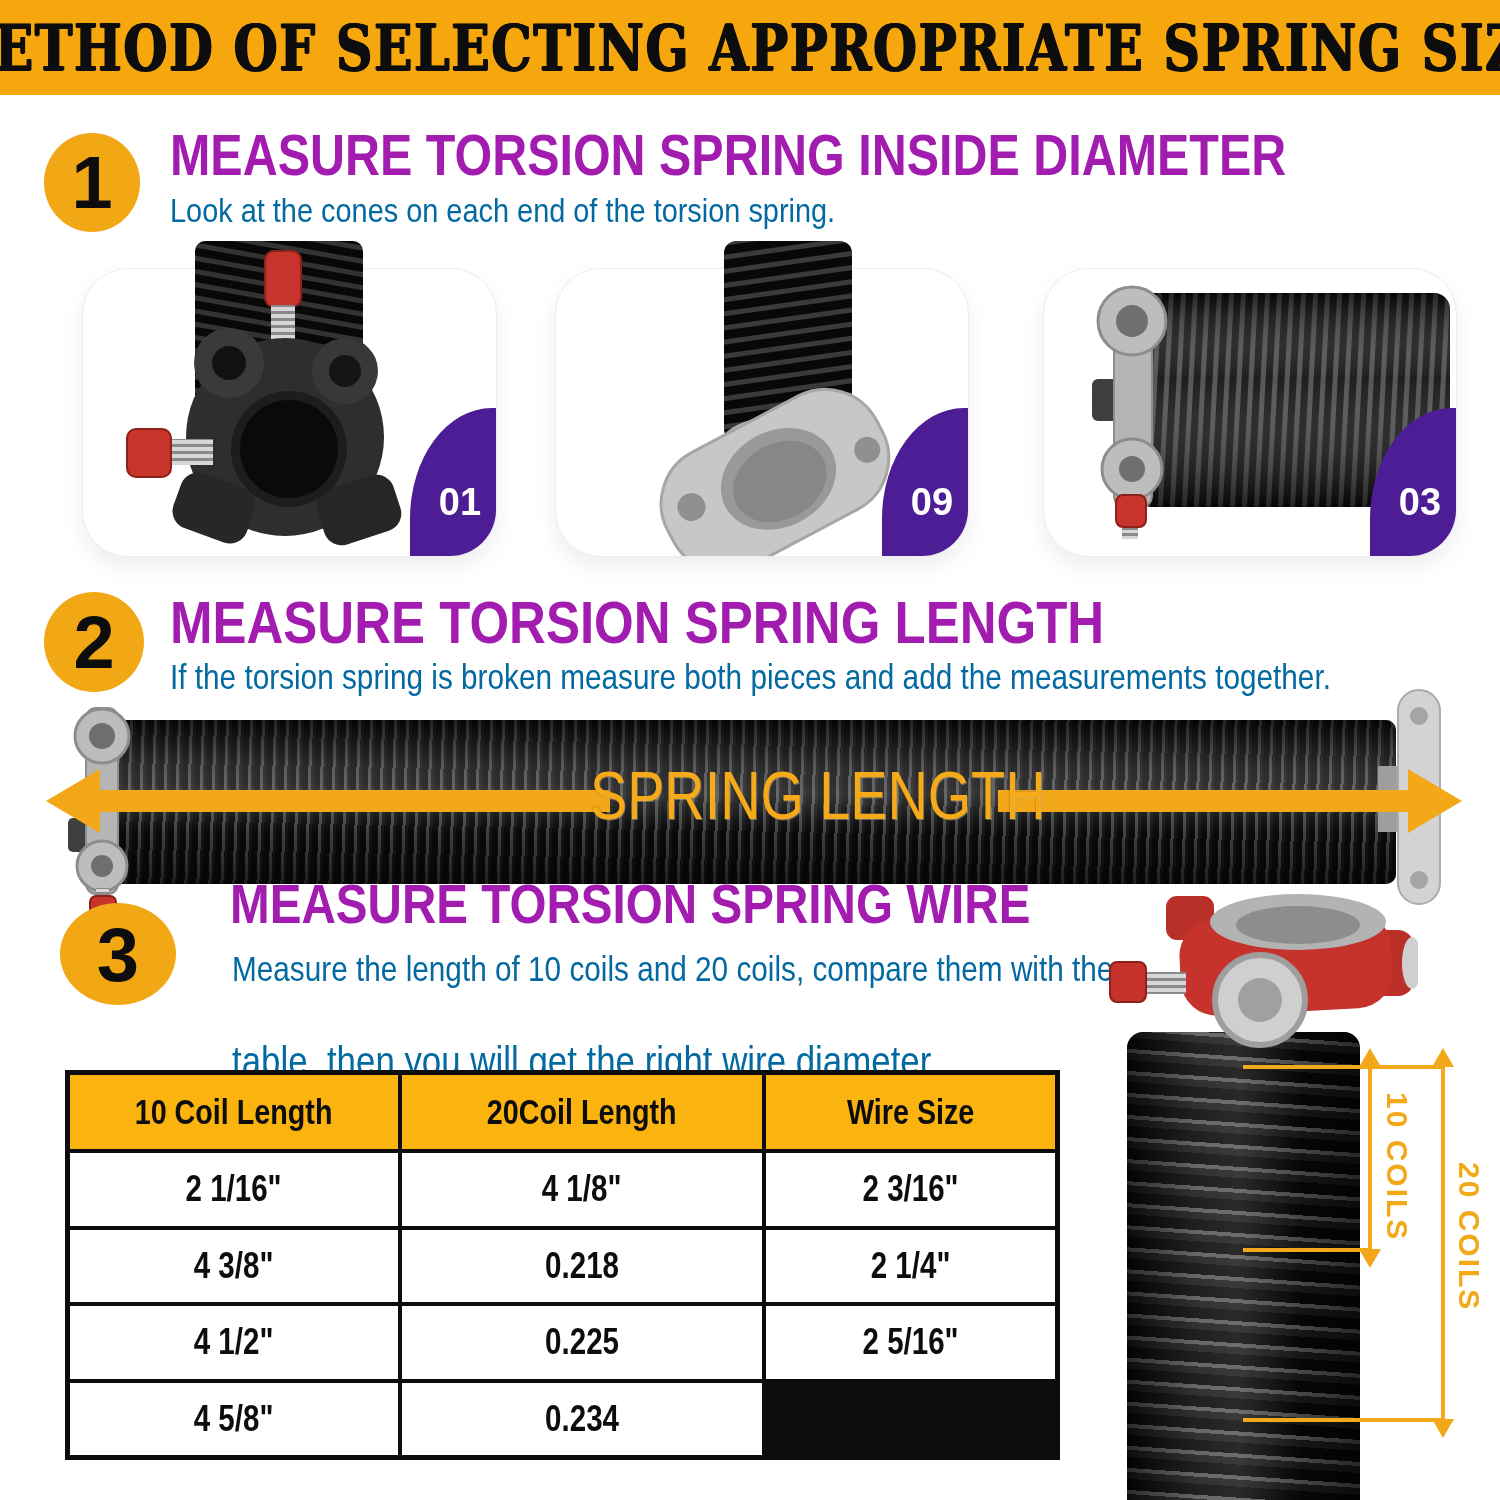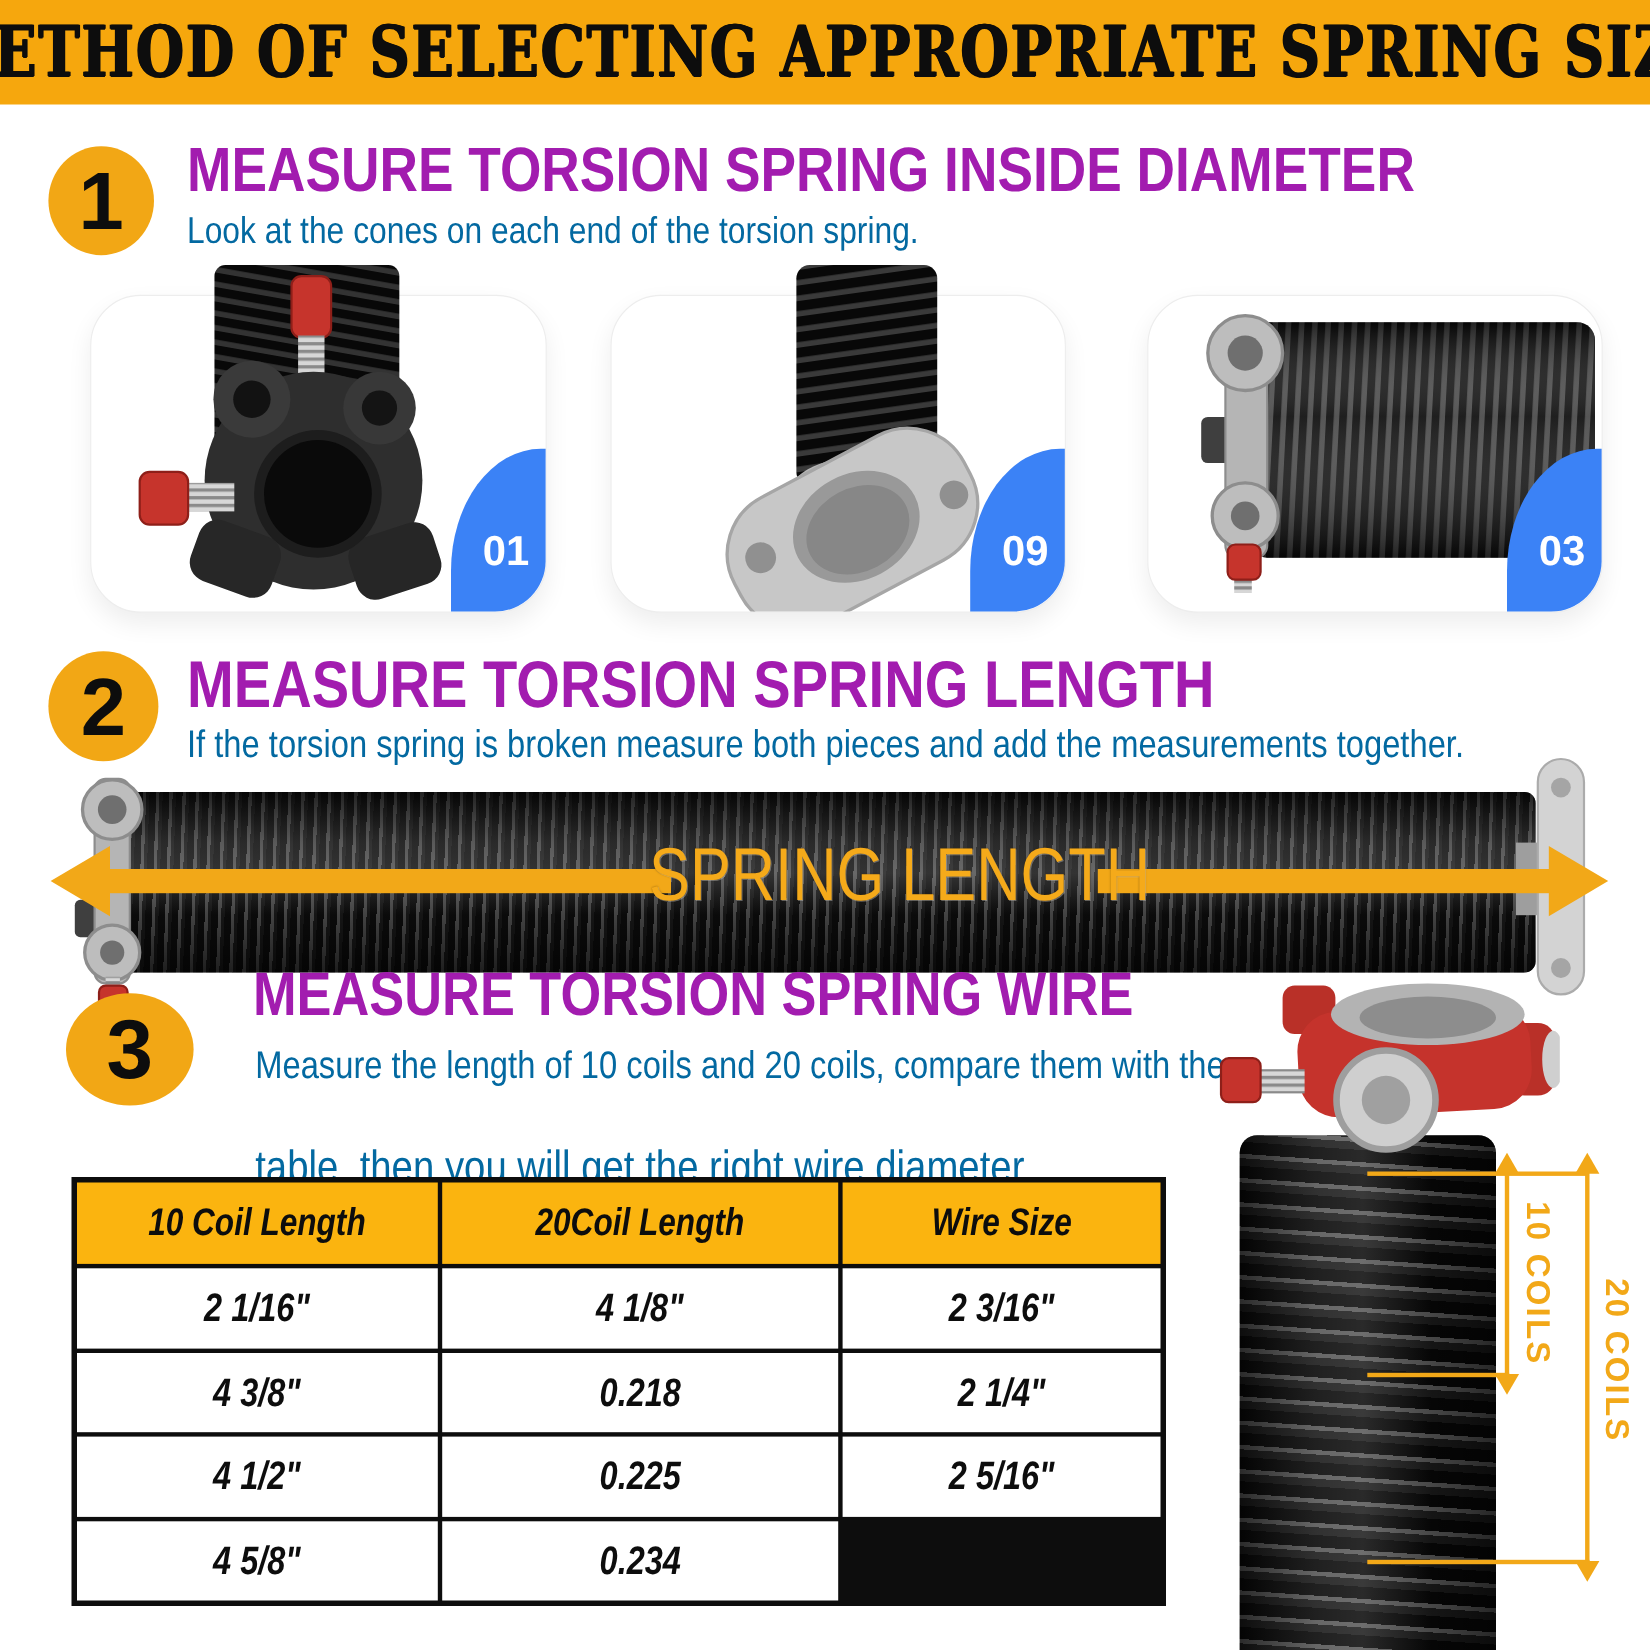--- a/index.html
+++ b/index.html
@@ -18,42 +18,42 @@
 
   
   .numcircle{background:#F2A715;border-radius:50%;display:flex;align-items:center;justify-content:center;
              font-weight:bold;color:#0d0d0d;}
   .step-title{font-weight:bold;color:#a21caf;line-height:1;margin:0;}
   .step-sub{color:#0369a1;line-height:1.22;margin:0;}
 
   
   .photo-card{position:absolute;top:268px;height:287px;background:#fff;border:1px solid #ededed;
               border-radius:46px;box-shadow:0 10px 22px rgba(0,0,0,.07);}
-  .corner-badge{position:absolute;right:0;bottom:0;width:86px;height:148px;background:#3b82f6;
+  .corner-badge{position:absolute;right:0;bottom:0;width:86px;height:148px;background:#4c1d95;
                 border-radius:95% 0 46px 0 / 75% 0 46px 0;display:flex;align-items:center;justify-content:center;}
   .corner-badge span{color:#fff;font-weight:bold;font-size:38px;padding:40px 0 0 14px;}
 
   
   .hwrap{left:60px;top:712px;width:1390px;height:180px;}
   .hspring{position:absolute;left:52px;top:8px;width:1284px;height:164px;border-radius:10px;
            background:repeating-linear-gradient(92deg,#0c0c0c 0 6px,#4c4c4c 6px 9px,#181818 9px 12px);}
   .hspring::after{content:'';position:absolute;inset:0;border-radius:inherit;
            background:linear-gradient(180deg,rgba(0,0,0,.55) 0%,rgba(130,130,130,.25) 28%,rgba(255,255,255,.16) 45%,rgba(0,0,0,.12) 68%,rgba(0,0,0,.6) 100%);}
   .arrowseg{position:absolute;top:78px;height:22px;background:#F2A818;z-index:4;}
   .arrowseg.left::before{content:'';position:absolute;left:-52px;top:-21px;width:0;height:0;
            border-top:32px solid transparent;border-bottom:32px solid transparent;border-right:54px solid #F2A818;}
   .arrowseg.right::after{content:'';position:absolute;right:-52px;top:-21px;width:0;height:0;
            border-top:32px solid transparent;border-bottom:32px solid transparent;border-left:54px solid #F2A818;}
   .hlabel{position:absolute;left:480px;top:44px;width:470px;text-align:center;z-index:5;
           font-weight:normal;font-size:68px;color:#F5AA1A;
           text-shadow:0 0 2px rgba(60,40,0,.55),1px 1px 0 rgba(255,255,255,.35);}
 
   
   .tsize{left:65px;top:1070px;width:995px;height:390px;background:#0d0d0d;padding:5px;box-sizing:border-box;
-         display:grid;grid-template-columns:328px 360px 1fr;grid-template-rows:74px 1fr 1fr 1fr 1fr;gap:4px;font-style:italic;}
+         display:grid;grid-template-columns:328px 360px 1fr;grid-template-rows:74px 1fr 1fr 1fr 1fr;gap:4px;}
   .tcell{background:#fff;display:flex;align-items:center;justify-content:center;
          font-weight:bold;font-size:36px;color:#0d0d0d;}
   .thead{background:#FBB40F;font-size:35px;}
 
   
   .vspring{left:1127px;top:1032px;width:233px;height:470px;border-radius:16px 16px 0 0;
            background:repeating-linear-gradient(184deg,#070707 0 11px,#565656 11px 15px,#1a1a1a 15px 22px);}
   .vspring::after{content:'';position:absolute;inset:0;border-radius:inherit;
            background:linear-gradient(90deg,rgba(0,0,0,.5) 0%,rgba(255,255,255,.1) 30%,rgba(255,255,255,.14) 48%,rgba(0,0,0,.18) 75%,rgba(0,0,0,.55) 100%);}
   .dline{background:#F2A818;z-index:6;}

